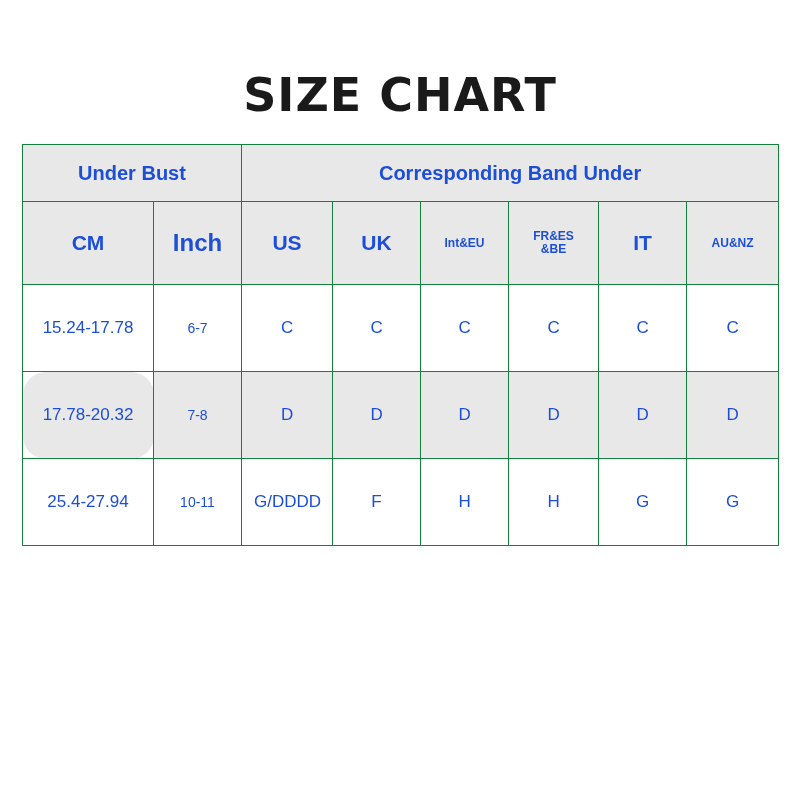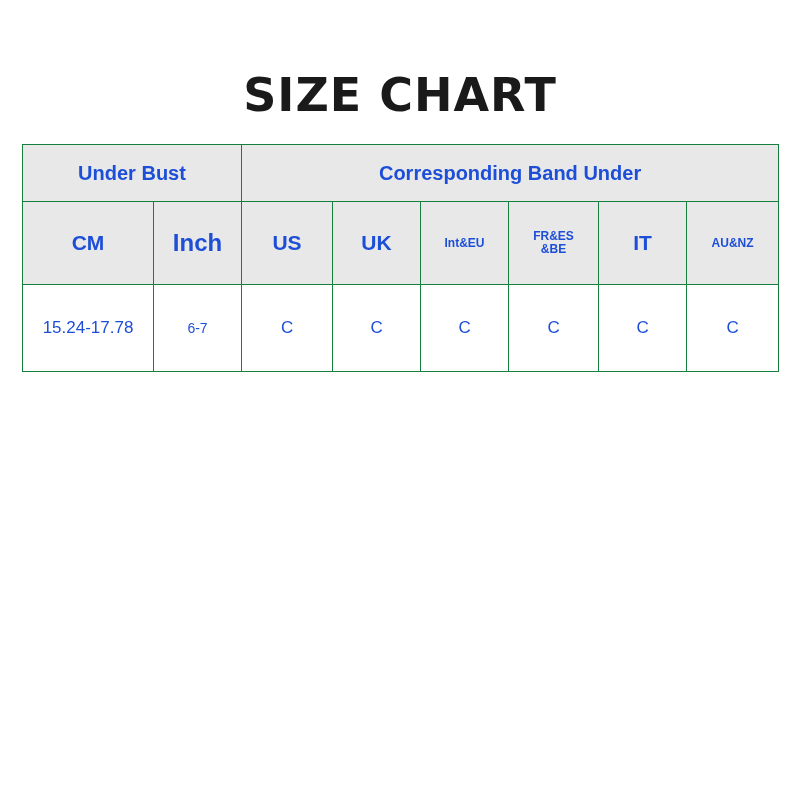--- a/index.html
+++ b/index.html
@@ -139,17 +139,37 @@
         <tr class="data-row">
           <td class="c-cm">15.24-17.78</td>
           <td class="c-inch">6-7</td>
           <td class="cell">C</td>
           <td class="cell">C</td>
           <td class="cell">C</td>
           <td class="cell">C</td>
           <td class="cell">C</td>
           <td class="cell">C</td>
         </tr>
+        <tr class="data-row alt">
+          <td class="c-cm">17.78-20.32</td>
+          <td class="c-inch">7-8</td>
+          <td class="cell">D</td>
+          <td class="cell">D</td>
+          <td class="cell">D</td>
+          <td class="cell">D</td>
+          <td class="cell">D</td>
+          <td class="cell">D</td>
+        </tr>
+        <tr class="data-row">
+          <td class="c-cm">25.4-27.94</td>
+          <td class="c-inch">10-11</td>
+          <td class="cell">G/DDDD</td>
+          <td class="cell">F</td>
+          <td class="cell">H</td>
+          <td class="cell">H</td>
+          <td class="cell">G</td>
+          <td class="cell">G</td>
+        </tr>
       </tbody>
     </table>
   </div>
 
 </div>
 
 </body></html>

